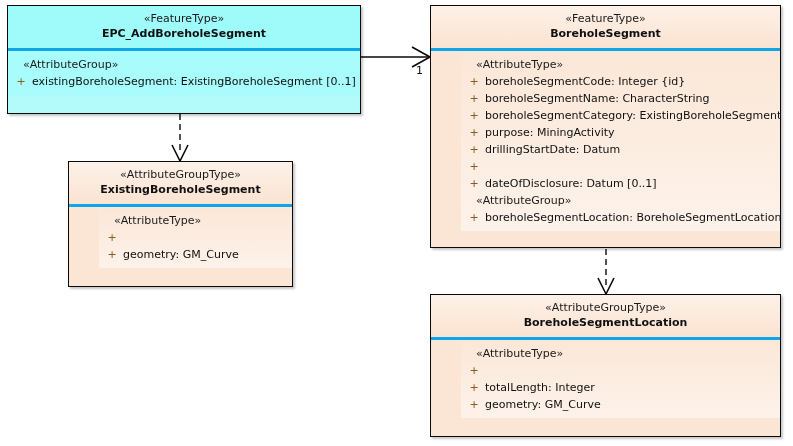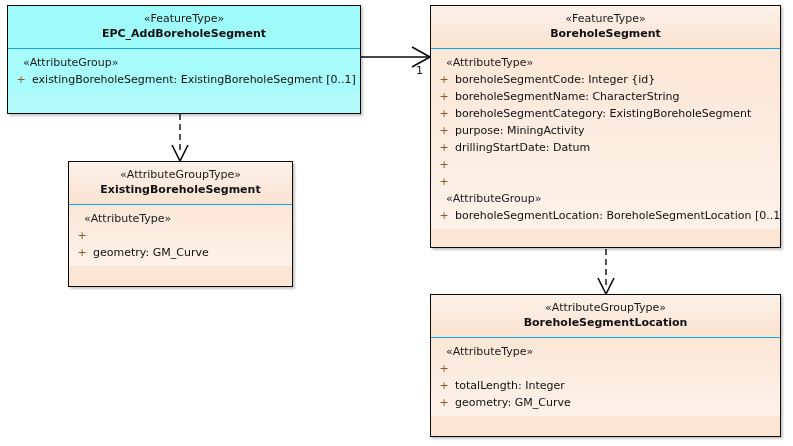--- a/index.html
+++ b/index.html
@@ -40,35 +40,36 @@
     overflow: hidden;
   }
   .uml-class.peach {
     background: #fbe6d6;
   }
   .uml-class.peach .uml-header {
     background: linear-gradient(to bottom, #fdf1e8 0%, #fae3d2 100%);
   }
   .uml-class.peach .uml-body {
     background: linear-gradient(to bottom, #fbe7d7 0%, #fdf2ea 100%);
+    margin-left: 30px;
   }
   .uml-class.cyan {
     background: #b3fbfb;
   }
   .uml-class.cyan .uml-header {
     background: #9ffafa;
   }
   .uml-class.cyan .uml-body {
     background: #a8fcfc;
   }
 
   .uml-header {
     text-align: center;
     padding: 5px 6px 6px 6px;
-    border-bottom: 1px solid #0ea5e9;
+    border-bottom: 3px solid #0ea5e9;
   }
   .stereotype {
     font-size: 11px;
     color: #1a1a1a;
     line-height: 15px;
     white-space: nowrap;
   }
   .classname {
     font-size: 11px;
     font-weight: bold;
@@ -178,20 +179,21 @@
       </div>
       <div class="attr-row">
         <span class="attr-vis">+</span>
         <span class="attr-text">drillingStartDate: Datum</span>
       </div>
       <div class="attr-row">
         <span class="attr-vis">+</span>
       </div>
       <div class="attr-row">
         <span class="attr-vis">+</span>
+        <span class="attr-text">dateOfDisclosure: Datum [0..1]</span>
       </div>
 
       <div class="compartment-label">«AttributeGroup»</div>
       <div class="attr-row">
         <span class="attr-vis">+</span>
         <span class="attr-text">boreholeSegmentLocation: BoreholeSegmentLocation [0..1]</span>
       </div>
     </div>
   </div>
 

